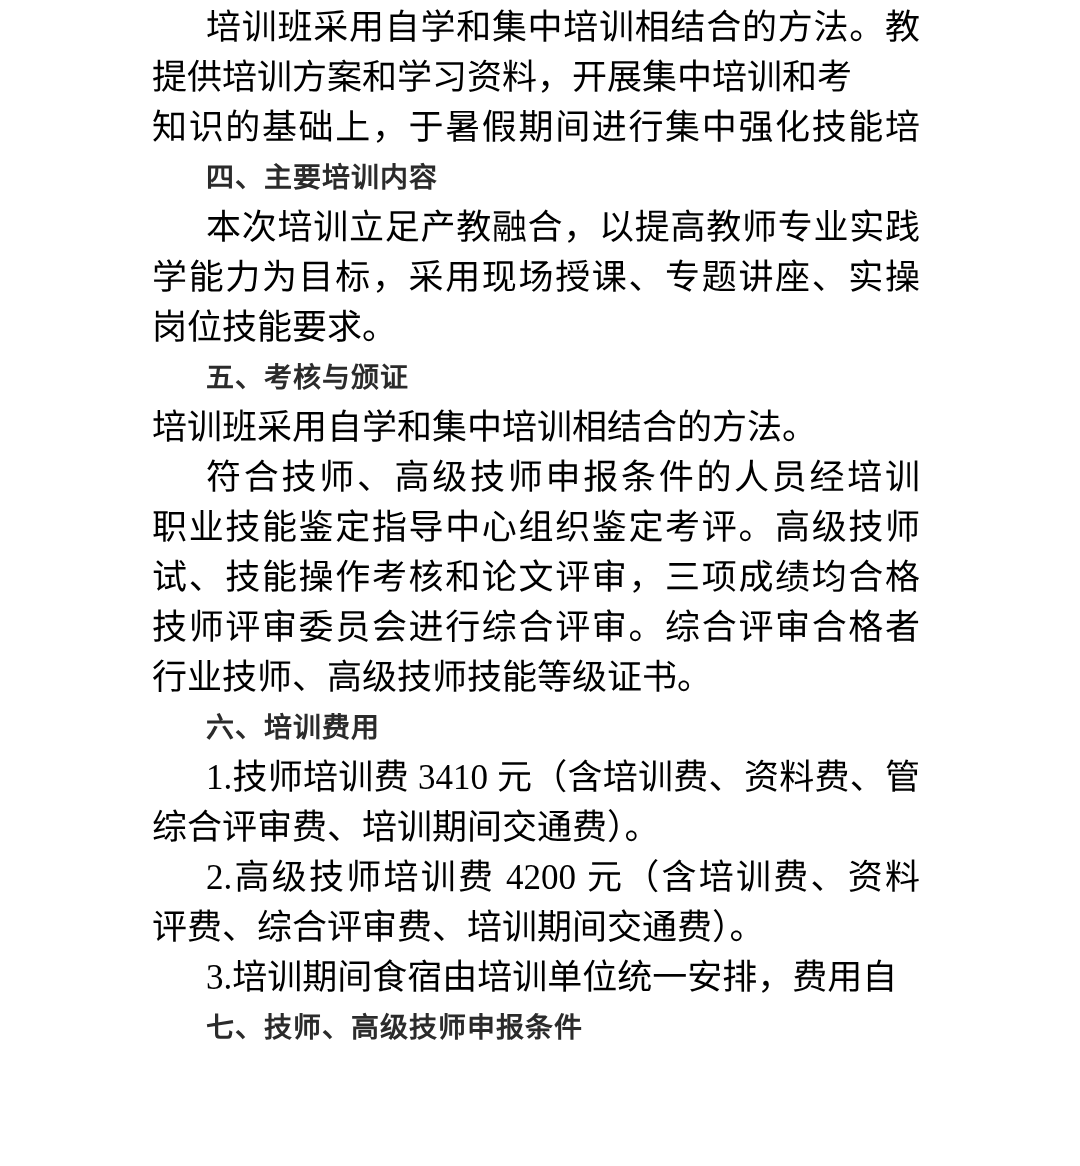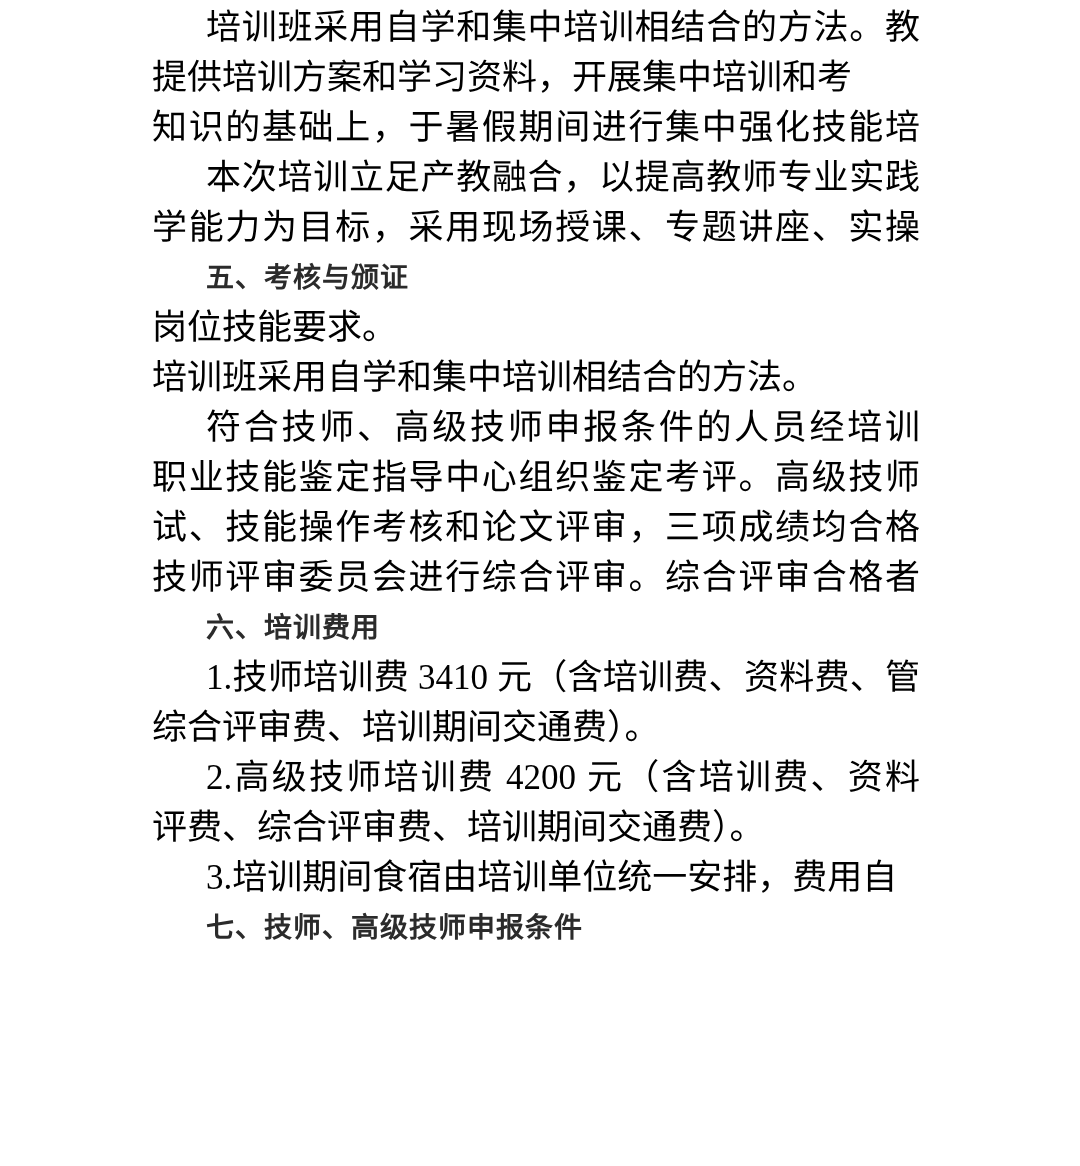--- a/index.html
+++ b/index.html
@@ -51,29 +51,31 @@
   }
 </style>
 </head>
 <body>
 
 <div class="page">
   <div class="content">
       <div class="line indent fill">培训班采用自学和集中培训相结合的方法。教师在自学理论</div>
       <div class="line">提供培训方案和学习资料，开展集中培训和考核。</div>
       <div class="line fill">知识的基础上，于暑假期间进行集中强化技能培训。由培训单位</div>
+      <div class="line heading indent">四、主要培训内容</div>
       <div class="line indent fill">本次培训立足产教融合，以提高教师专业实践能力、专业教</div>
       <div class="line fill">学能力为目标，采用现场授课、专题讲座、实操训练等形式，掌</div>
+      <div class="line">岗位技能要求。</div>
       <div class="line heading indent">五、考核与颁证</div>
-      <div class="line">岗位技能要求。</div>
       <div class="line">培训班采用自学和集中培训相结合的方法。</div>
       <div class="line indent fill">符合技师、高级技师申报条件的人员经培训后，技师培训费</div>
       <div class="line fill">职业技能鉴定指导中心组织鉴定考评。高级技师技能等级证书</div>
       <div class="line fill">试、技能操作考核和论文评审，三项成绩均合格者报送化工行业</div>
       <div class="line fill">技师评审委员会进行综合评审。综合评审合格者核发石油和化工</div>
+      <div class="line">行业技师、高级技师技能等级证书。</div>
       <div class="line heading indent">六、培训费用</div>
       <div class="line indent fill">1.技师培训费 3410 元（含培训费、资料费、管理费、考评费、</div>
       <div class="line">综合评审费、培训期间交通费）。</div>
       <div class="line indent fill">2.高级技师培训费 4200 元（含培训费、资料费、管理费、考</div>
       <div class="line">评费、综合评审费、培训期间交通费）。</div>
       <div class="line indent">3.培训期间食宿由培训单位统一安排，费用自理。</div>
       <div class="line heading indent">七、技师、高级技师申报条件</div>
     </div>
 </div>
 

